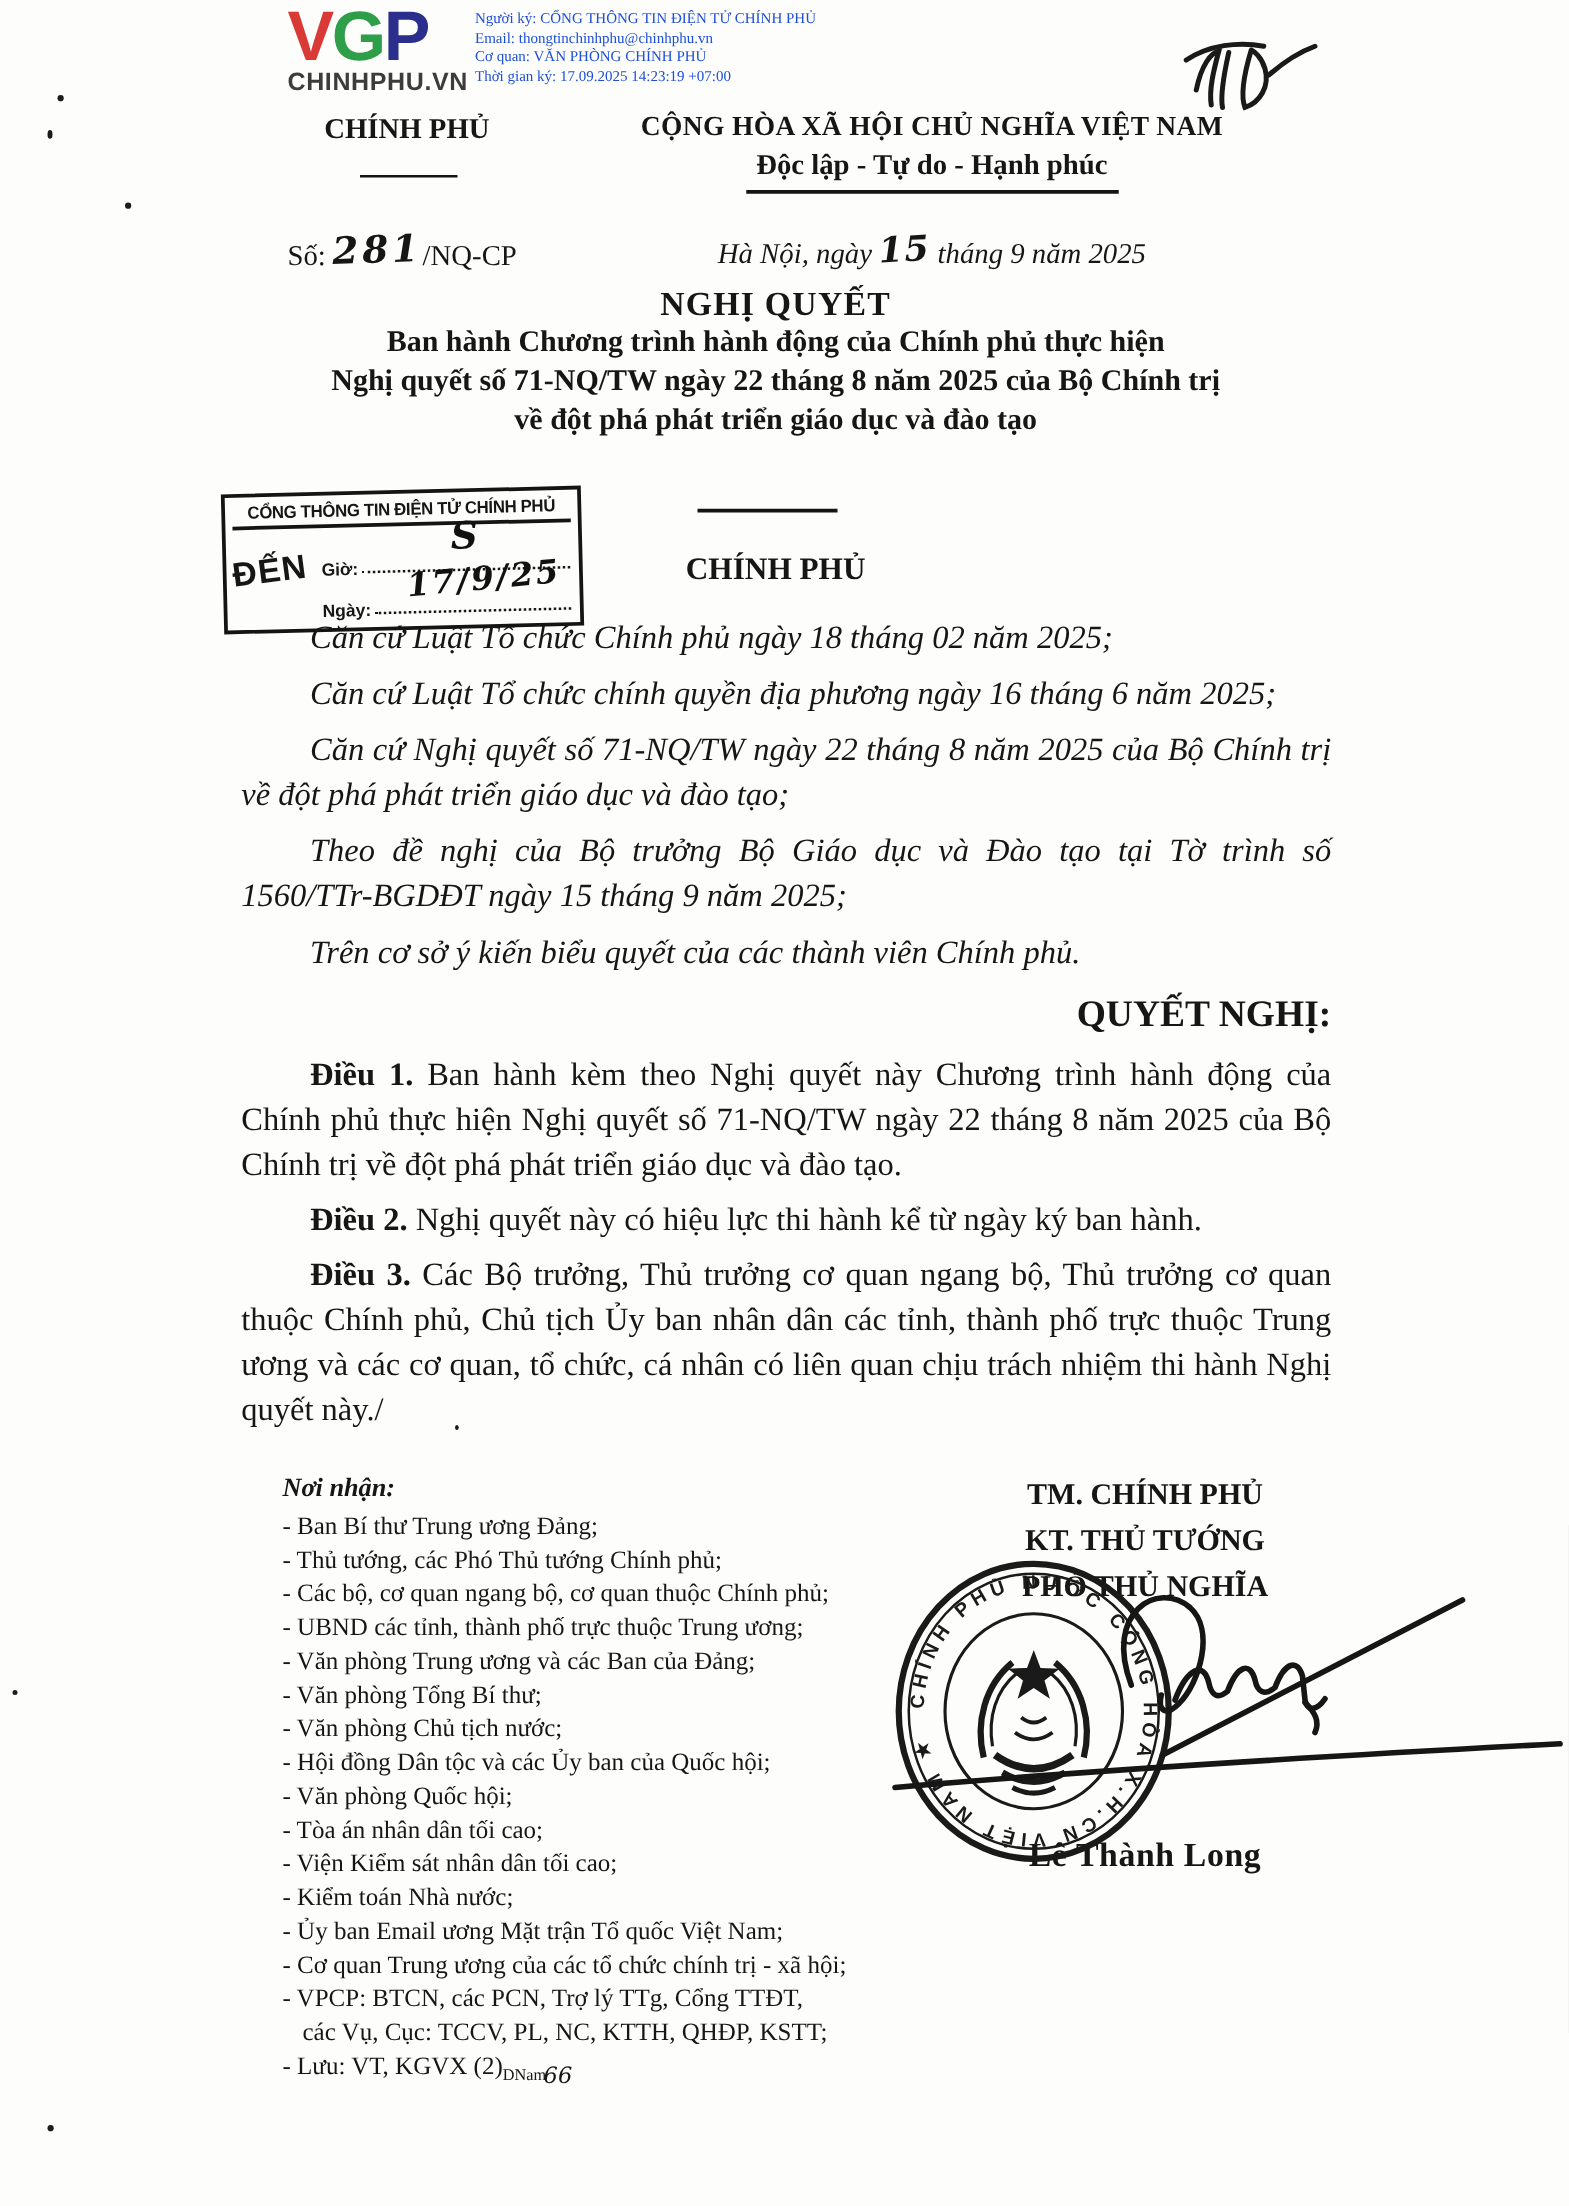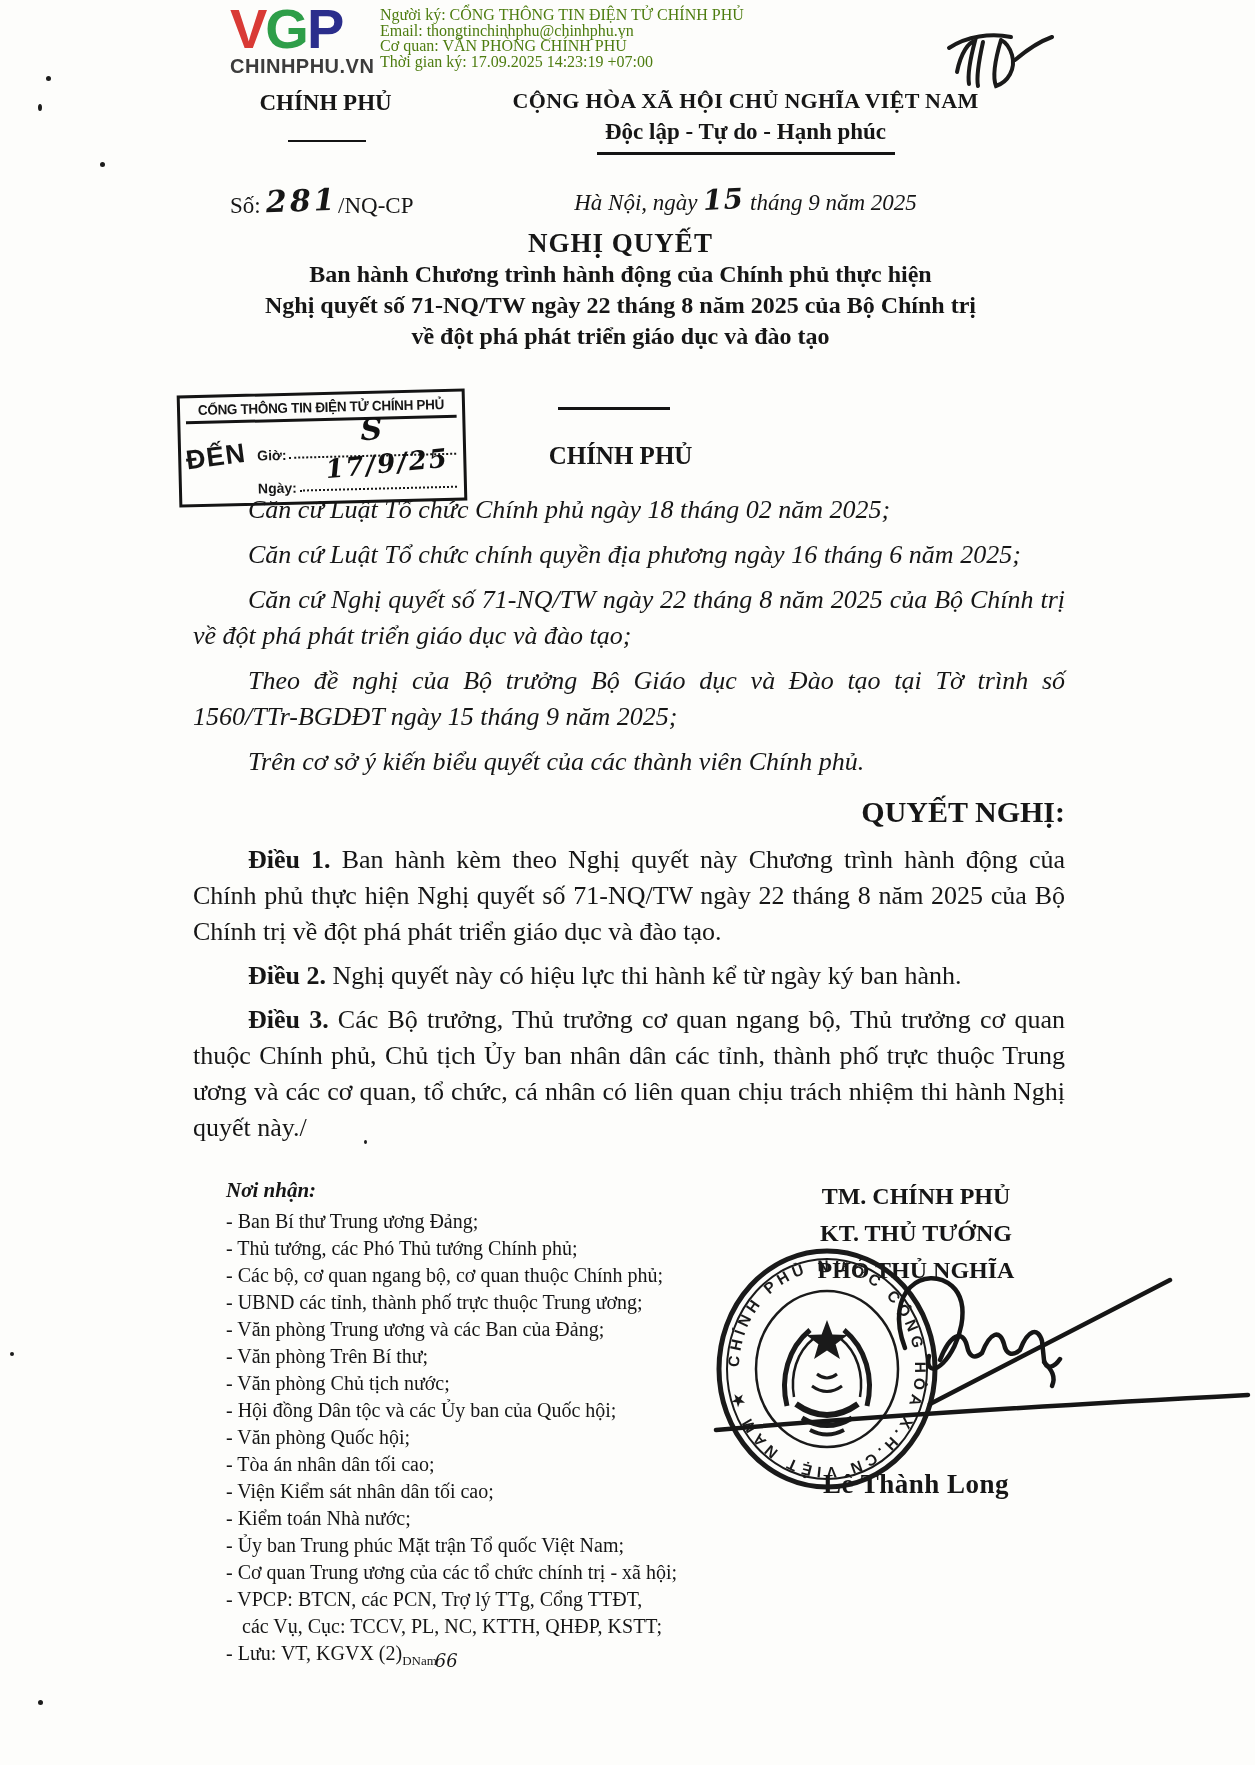--- a/index.html
+++ b/index.html
@@ -7,21 +7,21 @@
     position:relative; width:1255px; height:1765px; margin:0 auto;
     background:#fdfdfb; color:#161616; overflow:hidden;
     font-family:"Liberation Serif", serif;
   }
   
   .esign{position:absolute; left:230px; top:4px; display:flex; align-items:flex-start;}
   .vgp{width:150px;}
   .vgp-letters{display:flex; font-family:"Liberation Sans", sans-serif; font-weight:bold; font-size:56px; line-height:50px; letter-spacing:-2px;}
   .vgp-v{color:#d93a35;} .vgp-g{color:#2e9e49;} .vgp-p{color:#2b2e8c;}
   .vgp-domain{font-family:"Liberation Sans", sans-serif; font-weight:bold; font-size:20px; color:#3c3c3c; letter-spacing:.5px; margin-top:1px;}
-  .esign-lines{margin-left:0; font-size:16px; line-height:15.5px; color:#4d7c0f; padding-top:3px;}
+  .esign-lines{margin-left:0; font-size:12px; line-height:15.5px; color:#1d4ed8; padding-top:3px;}
   
   .initials{position:absolute; left:945px; top:28px;}
   
   .hdr-issuer{position:absolute; left:228px; top:90px; width:195px; text-align:center; font-weight:bold; font-size:23px;}
   .issuer-rule{position:absolute; left:288px; top:140px; width:78px; border-top:2.5px solid #141414;}
   .hdr-right{position:absolute; left:468px; top:88px; width:555px; text-align:center;}
   .nat-title{font-weight:bold; font-size:22px; letter-spacing:.3px;}
   .nat-motto{font-weight:bold; font-size:23px; margin-top:5px;}
   .nat-rule{width:298px; margin:7px auto 0; border-top:3px solid #141414;}
   .doc-number{position:absolute; left:230px; top:185px; font-size:23px;}
@@ -154,28 +154,28 @@
     <p class="article"><b>Điều 3.</b><span> Các Bộ trưởng, Thủ trưởng cơ quan ngang bộ, Thủ trưởng cơ quan thuộc Chính phủ, Chủ tịch Ủy ban nhân dân các tỉnh, thành phố trực thuộc Trung ương và các cơ quan, tổ chức, cá nhân có liên quan chịu trách nhiệm thi hành Nghị quyết này./</span></p>
   </div>
 
   <div class="recipients">
     <div class="recip-label">Nơi nhận:</div>
     <div class="recip-item">- Ban Bí thư Trung ương Đảng;</div>
     <div class="recip-item">- Thủ tướng, các Phó Thủ tướng Chính phủ;</div>
     <div class="recip-item">- Các bộ, cơ quan ngang bộ, cơ quan thuộc Chính phủ;</div>
     <div class="recip-item">- UBND các tỉnh, thành phố trực thuộc Trung ương;</div>
     <div class="recip-item">- Văn phòng Trung ương và các Ban của Đảng;</div>
-    <div class="recip-item">- Văn phòng Trên Bí thư;</div>
+    <div class="recip-item">- Văn phòng Tổng Bí thư;</div>
     <div class="recip-item">- Văn phòng Chủ tịch nước;</div>
     <div class="recip-item">- Hội đồng Dân tộc và các Ủy ban của Quốc hội;</div>
     <div class="recip-item">- Văn phòng Quốc hội;</div>
     <div class="recip-item">- Tòa án nhân dân tối cao;</div>
     <div class="recip-item">- Viện Kiểm sát nhân dân tối cao;</div>
     <div class="recip-item">- Kiểm toán Nhà nước;</div>
-    <div class="recip-item">- Ủy ban Trung phúc Mặt trận Tổ quốc Việt Nam;</div>
+    <div class="recip-item">- Ủy ban Email ương Mặt trận Tổ quốc Việt Nam;</div>
     <div class="recip-item">- Cơ quan Trung ương của các tổ chức chính trị - xã hội;</div>
     <div class="recip-item">- VPCP: BTCN, các PCN, Trợ lý TTg, Cổng TTĐT,</div>
     <div class="recip-item indent">các Vụ, Cục: TCCV, PL, NC, KTTH, QHĐP, KSTT;</div>
     <div class="recip-item">
       <span>- Lưu: VT, KGVX (2)</span><span class="luu-sub">DNam</span><span class="luu-hand">66</span>
     </div>
   </div>
 
   <div class="signing">
     <div>TM. CHÍNH PHỦ</div>

